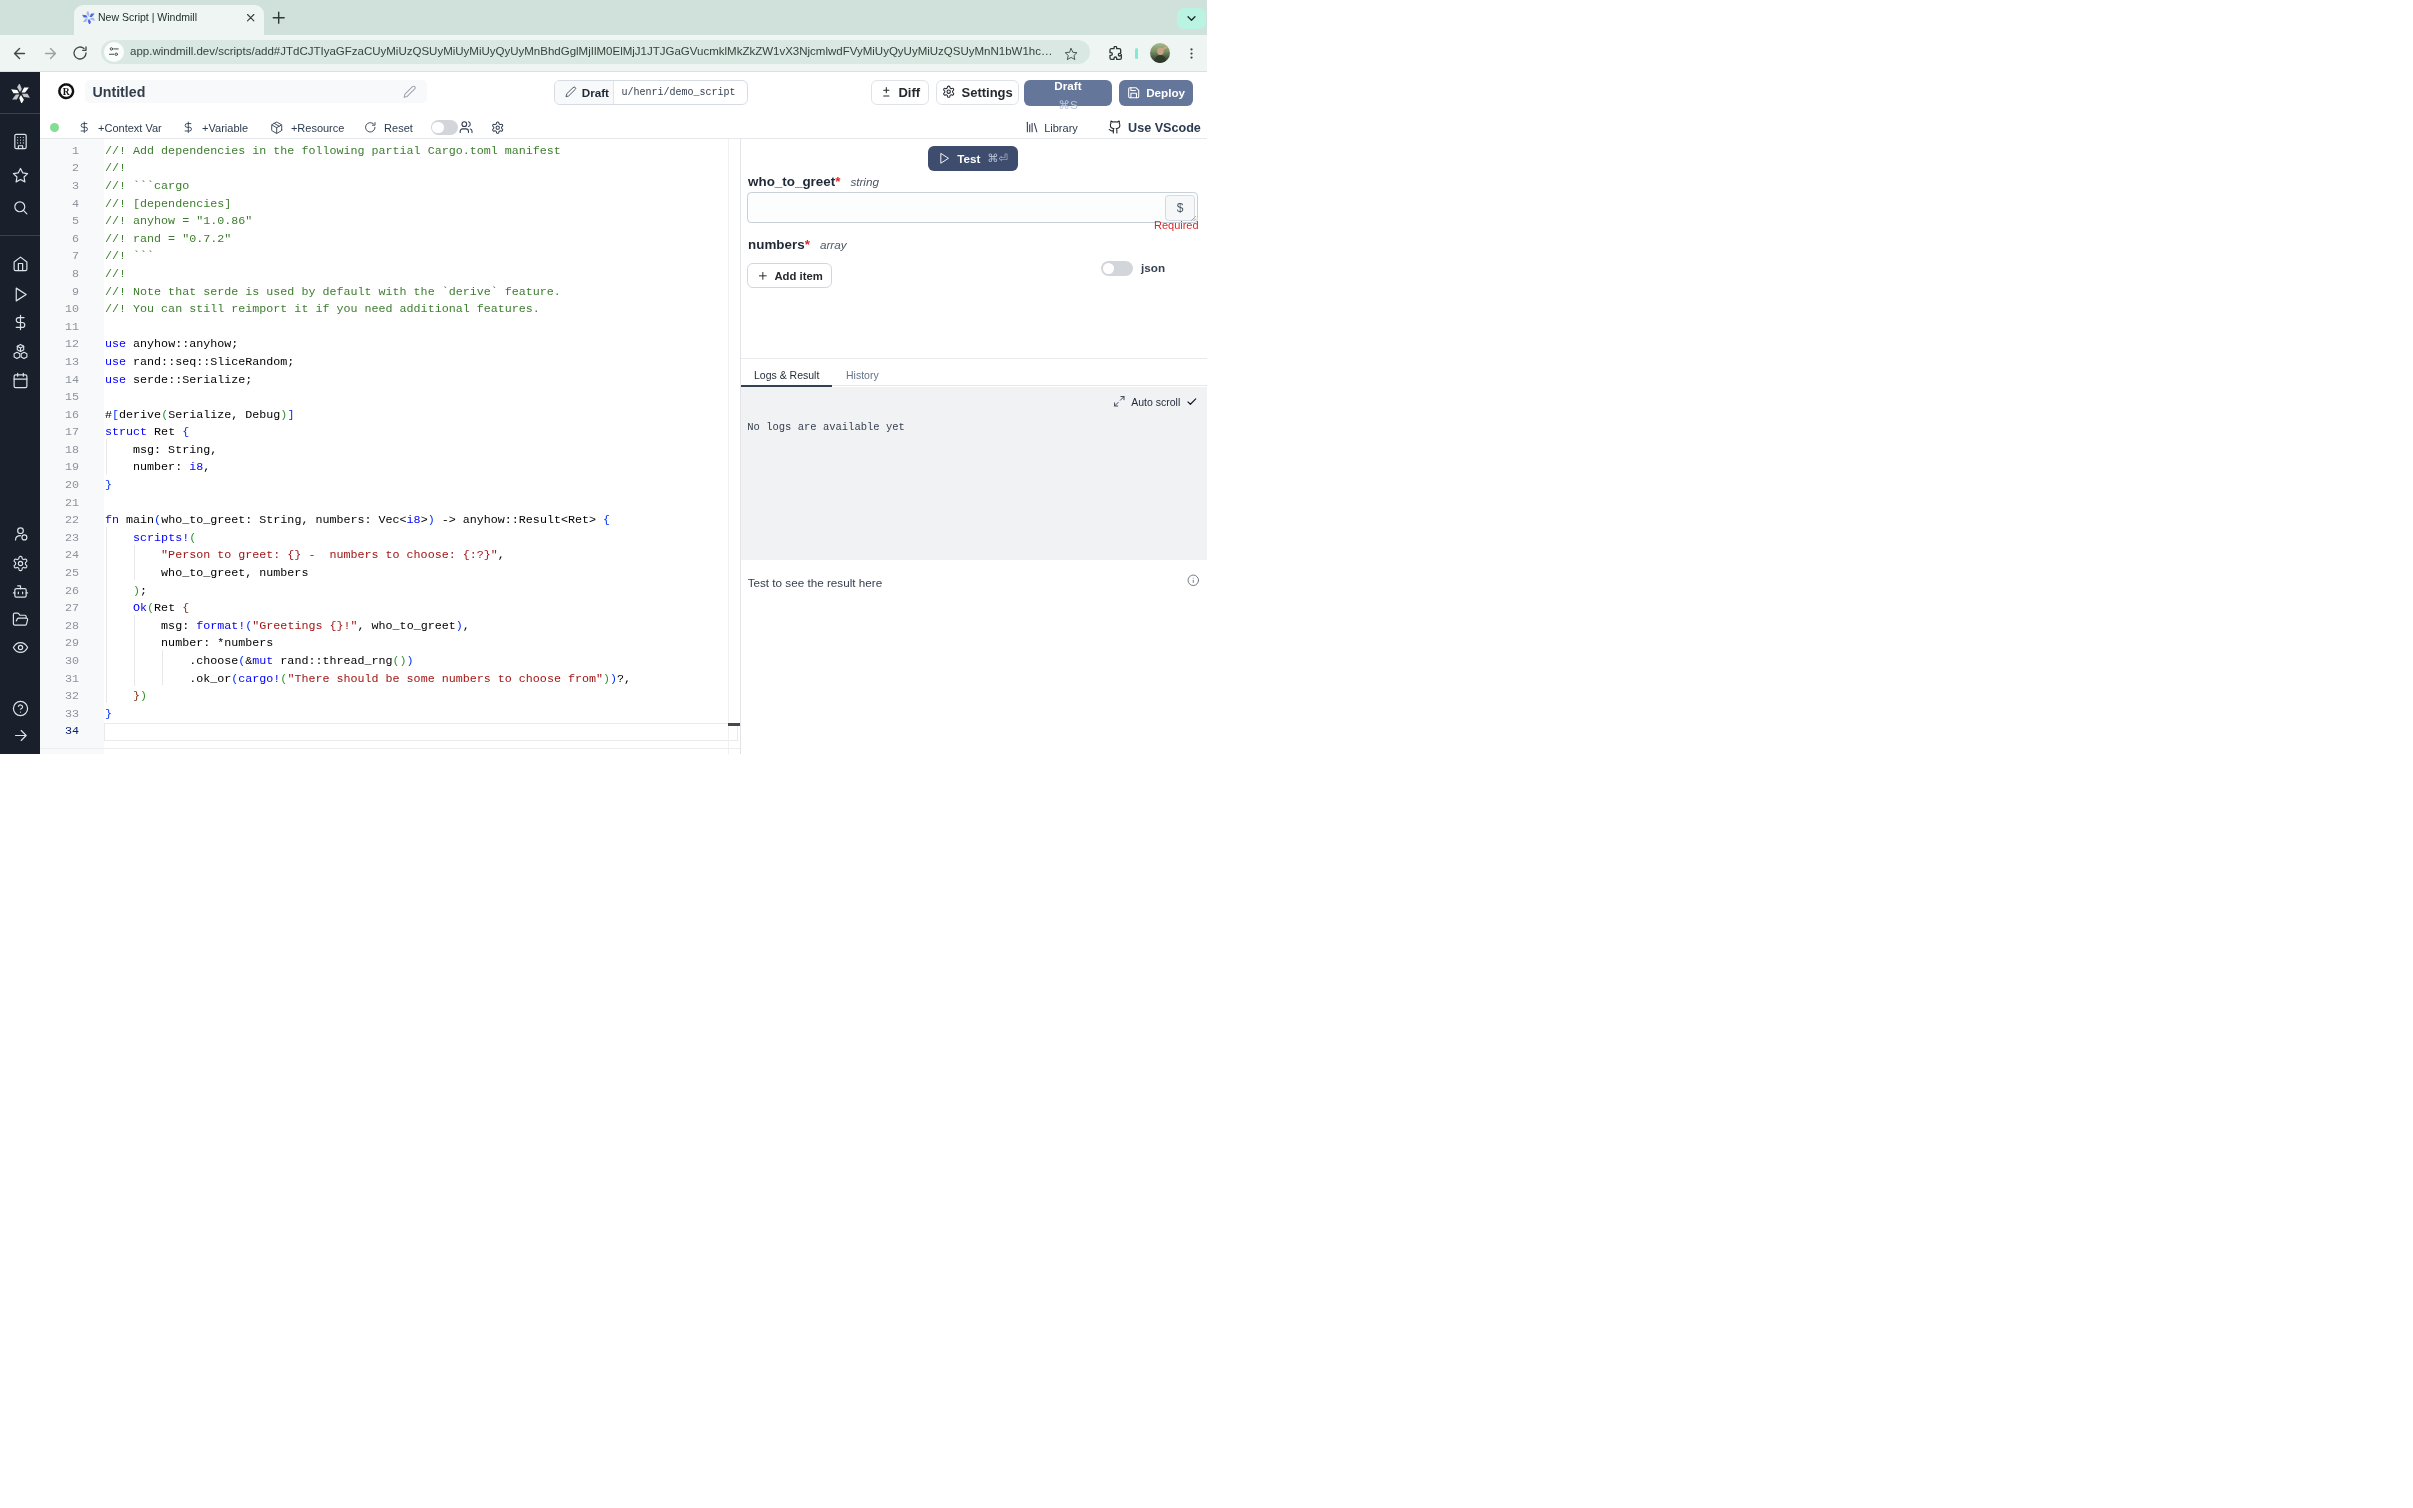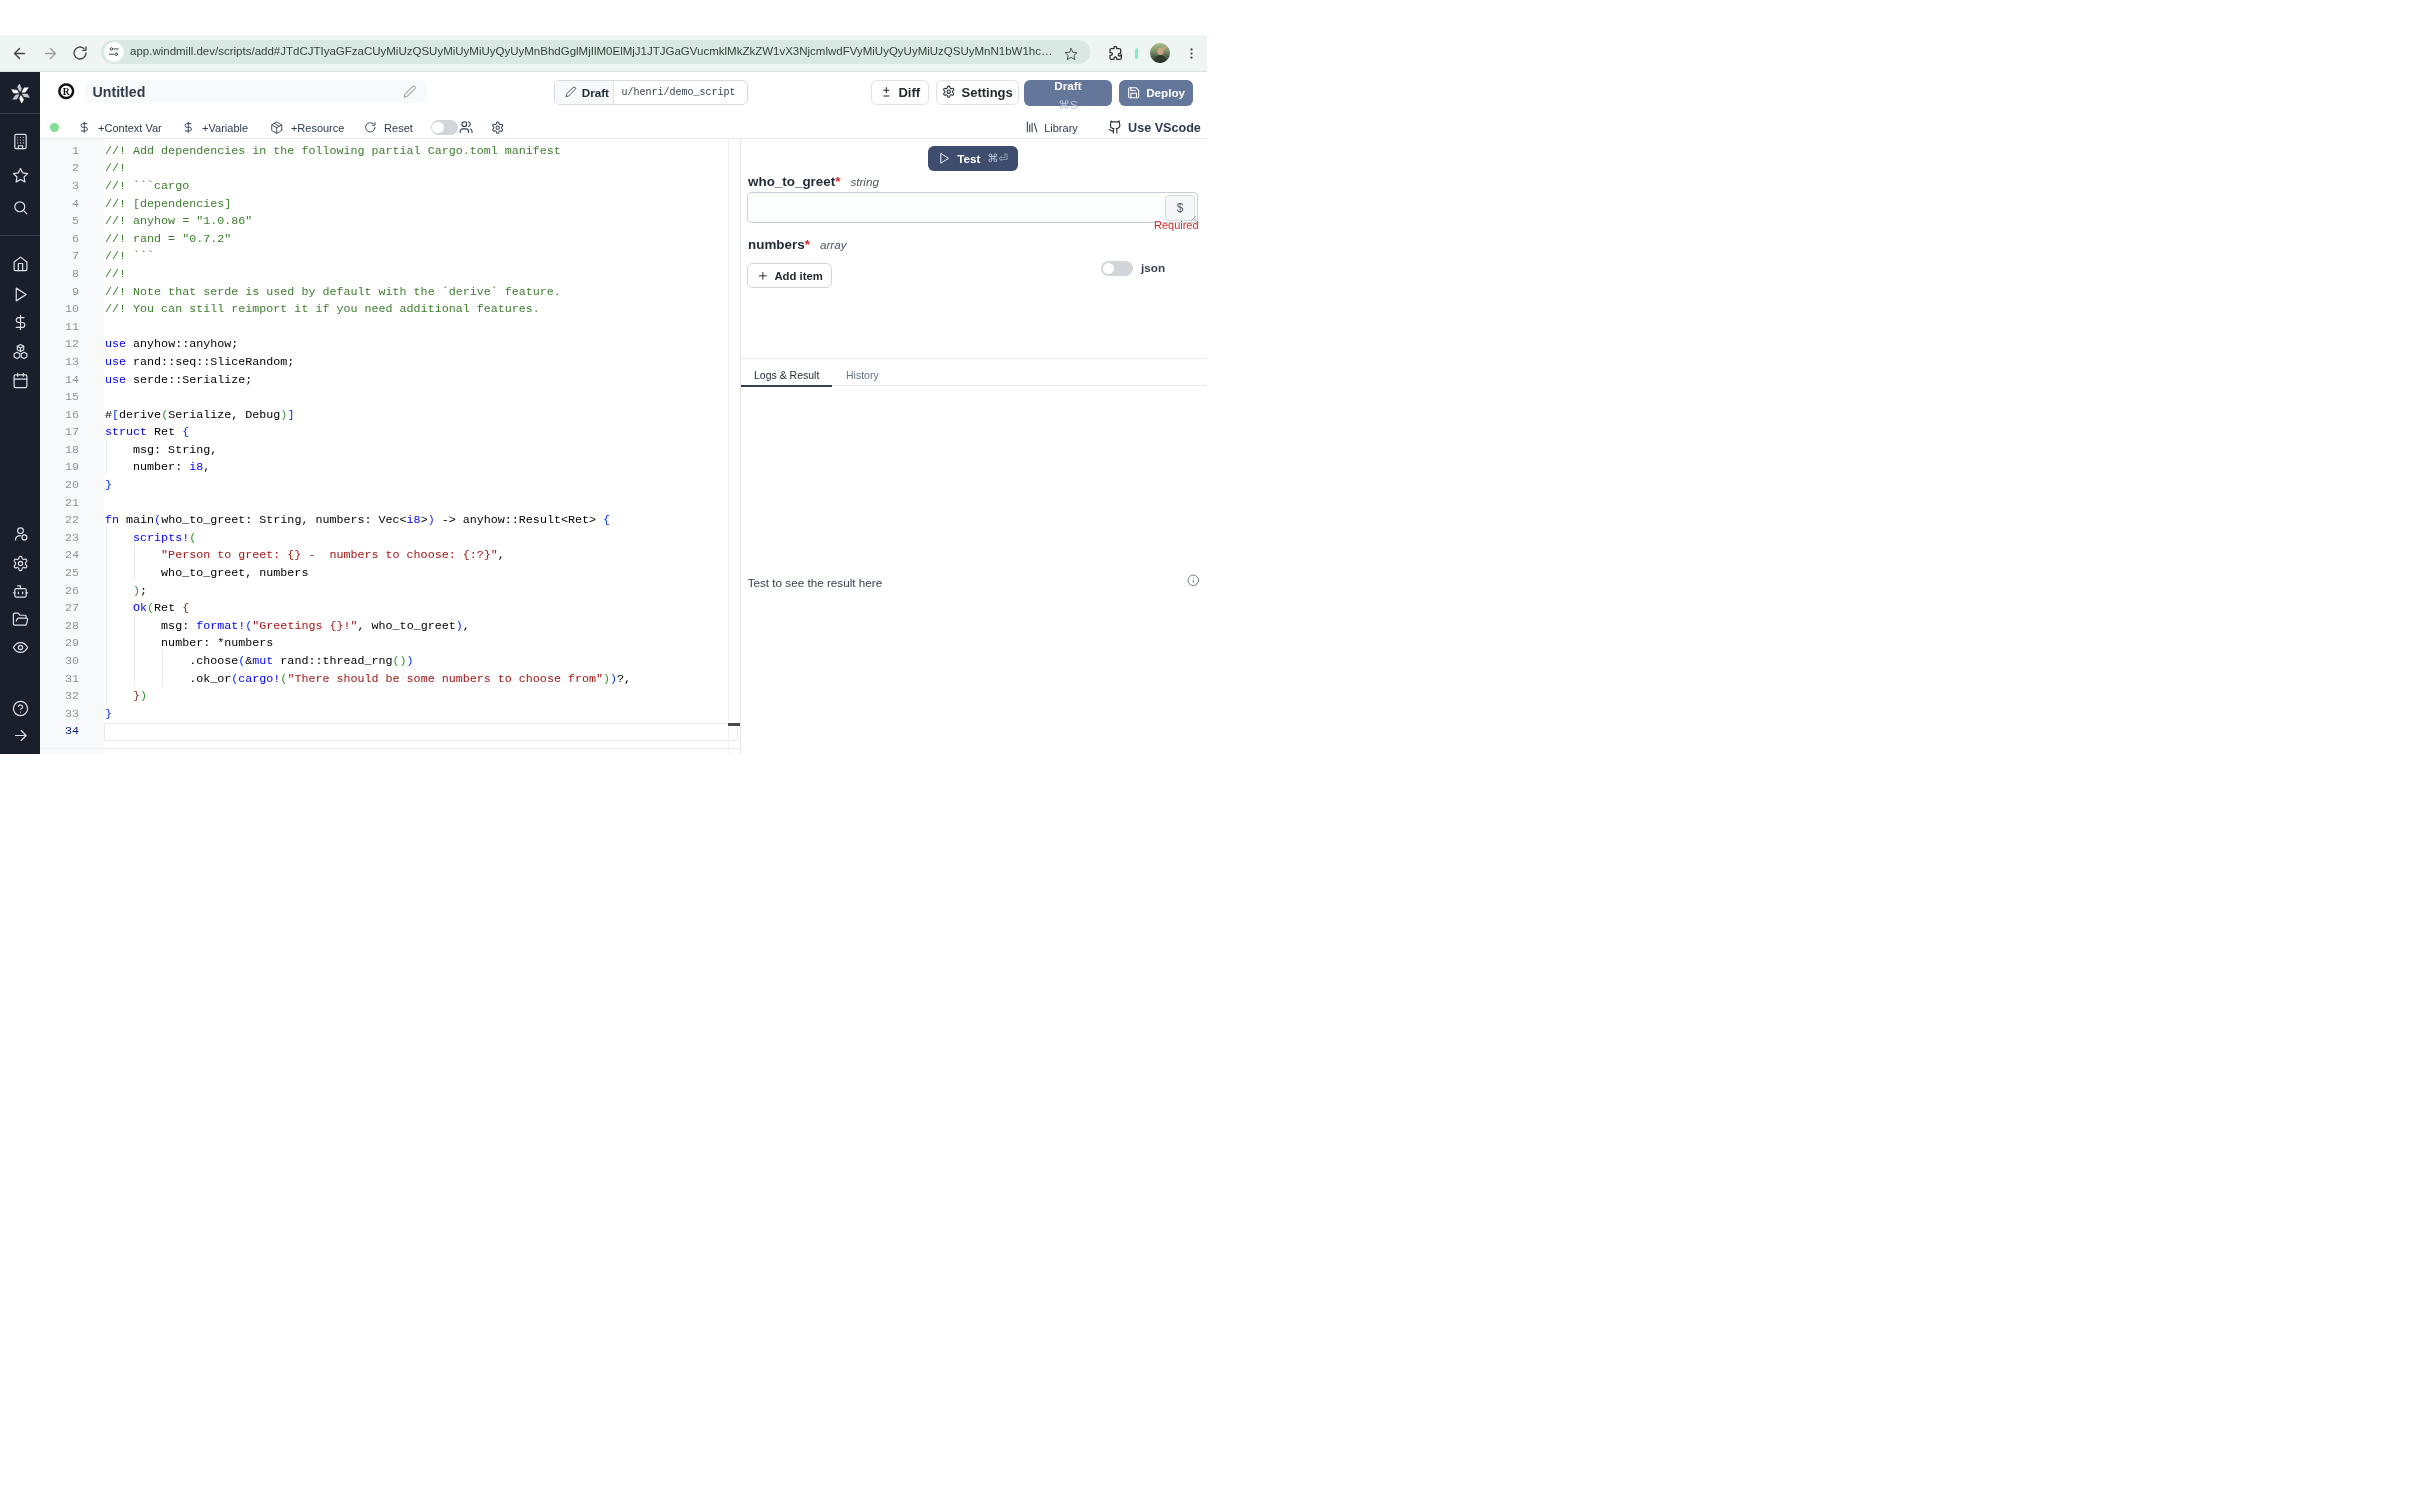--- a/index.html
+++ b/index.html
@@ -95,20 +95,44 @@
 #autoscroll { position:absolute; right:9.2px; top:8.4px; display:flex; align-items:center; gap:5.9px; font-size:10.5px; color:#1f2937; }
 #nologs { position:absolute; left:6.3px; top:34px; font-family:"Liberation Mono", monospace; font-size:10.5px; color:#374151; }
 #resultrow { position:absolute; left:0; top:421px; width:466px; height:194px; background:#fff; }
 #resulttext { position:absolute; left:6.7px; top:15.5px; font-size:11.7px; color:#374151; }
 #infoic { position:absolute; right:7.1px; top:14.2px; color:#6b7280; }
 </style>
 </head>
 <body>
 <div id="app">
 
+<div id="tabstrip">
+  <div id="tab">
+    <svg class="fav" width="13.4" height="13.4" viewBox="0 0 24 24">
+          <path d="M13.2 10.6 L16.6 4.4 L22.6 4.4 L17.8 10.6 Z" transform="rotate(0 12 12)" fill="#4a67e4"></path>
+          <path d="M13.2 10.6 L16.6 4.4 L22.6 4.4 L17.8 10.6 Z" transform="rotate(60 12 12)" fill="#a6b6f5"></path>
+          <path d="M13.2 10.6 L16.6 4.4 L22.6 4.4 L17.8 10.6 Z" transform="rotate(120 12 12)" fill="#4a67e4"></path>
+          <path d="M13.2 10.6 L16.6 4.4 L22.6 4.4 L17.8 10.6 Z" transform="rotate(180 12 12)" fill="#a6b6f5"></path>
+          <path d="M13.2 10.6 L16.6 4.4 L22.6 4.4 L17.8 10.6 Z" transform="rotate(240 12 12)" fill="#4a67e4"></path>
+          <path d="M13.2 10.6 L16.6 4.4 L22.6 4.4 L17.8 10.6 Z" transform="rotate(300 12 12)" fill="#a6b6f5"></path>
+        </svg>
+    <span class="title">New Script | Windmill</span>
+    <svg class="x" viewBox="0 0 16 16" fill="none" stroke="currentColor" stroke-width="1.4">
+          <path d="M4.2 4.2 L11.8 11.8 M11.8 4.2 L4.2 11.8"></path>
+        </svg>
+  </div>
+  <svg id="newtab" viewBox="0 0 16 16" fill="none" stroke="currentColor" stroke-width="1.7">
+        <path d="M8 1.5 V14.5 M1.5 8 H14.5"></path>
+      </svg>
+  <div id="chevbox">
+        <svg width="11" height="11" viewBox="0 0 16 16" fill="none" stroke="#1f2a24" stroke-width="2">
+          <path d="M3 5.5 L8 10.5 L13 5.5"></path>
+        </svg>
+      </div>
+</div>
 <div id="urlbar">
   <svg class="navic" style="left:11px" width="17" height="17" viewBox="0 0 24 24" fill="none" stroke="currentColor" stroke-width="2">
         <path d="M19 12H5 M12 19l-7-7 7-7"></path>
       </svg>
   <svg class="navic" style="left:42px; color:#98a49e" width="17" height="17" viewBox="0 0 24 24" fill="none" stroke="currentColor" stroke-width="2">
         <path d="M5 12h14 M12 5l7 7-7 7"></path>
       </svg>
   <svg class="navic" style="left:72px" width="16" height="16" viewBox="0 0 24 24" fill="none" stroke="currentColor" stroke-width="2">
         <path d="M21 12a9 9 0 1 1-3-6.7"></path>
         <path d="M21 3v5h-5" fill="none"></path>
@@ -378,20 +402,31 @@
         </svg>Add item</div>
   <div id="jsontoggle">
         <div class="knob"></div>
       </div>
   <div id="jsonlabel">json</div>
   <div id="tabsrow">
     <span class="t1">Logs &amp; Result</span>
     <span class="t2">History</span>
     <div class="underline"></div>
   </div>
+  <div id="logarea">
+    <div id="autoscroll"><svg width="12.6" height="12.6" viewBox="0 0 24 24" fill="none" stroke="#374151" stroke-width="1.8">
+            <path d="M15 3h6v6"></path>
+            <path d="M9 21H3v-6"></path>
+            <path d="M21 3l-7 7"></path>
+            <path d="M3 21l7-7"></path>
+          </svg>Auto scroll <svg width="11.7" height="11.7" viewBox="0 0 24 24" fill="none" stroke="#111827" stroke-width="2.4">
+            <path d="M20 6 9 17l-5-5"></path>
+          </svg></div>
+    <div id="nologs">No logs are available yet</div>
+  </div>
   <div id="resultrow">
     <div id="resulttext">Test to see the result here</div>
     <svg id="infoic" width="12.6" height="12.6" viewBox="0 0 24 24" fill="none" stroke="currentColor" stroke-width="1.8">
           <circle cx="12" cy="12" r="10"></circle>
           <path d="M12 16v-4"></path>
           <path d="M12 8h.01"></path>
         </svg>
   </div>
 </div>
 

